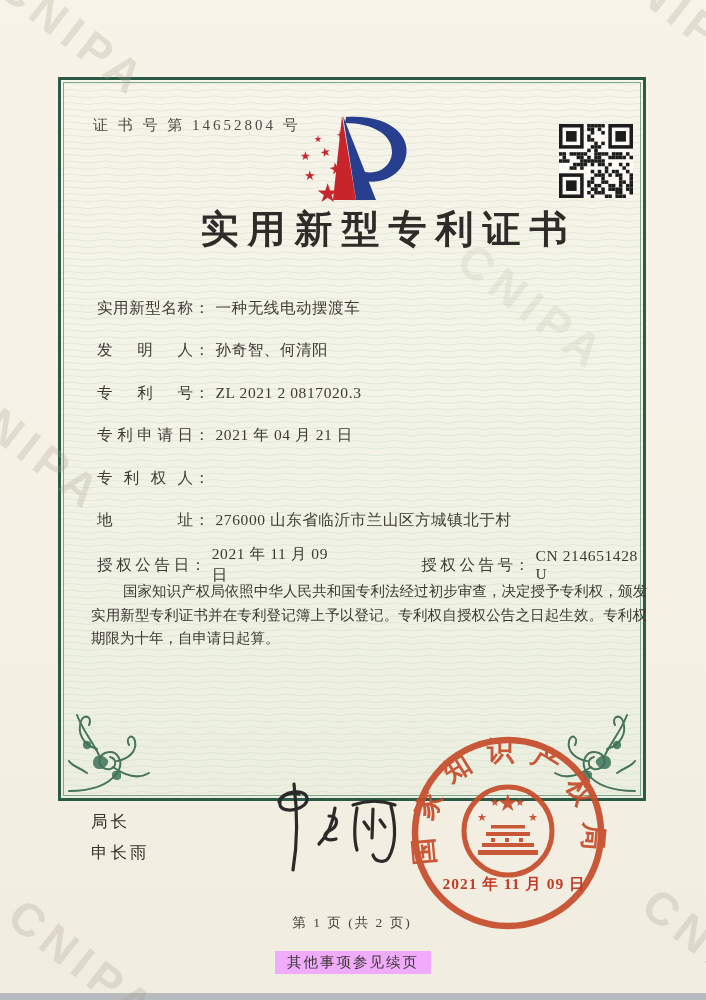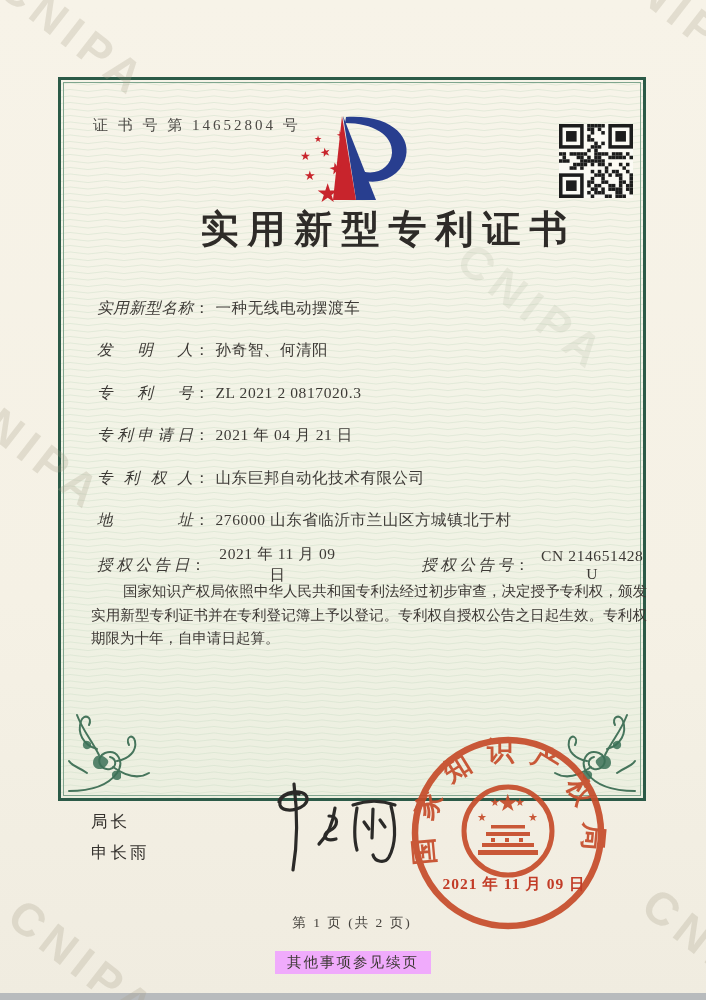--- a/index.html
+++ b/index.html
@@ -30,23 +30,23 @@
     position:absolute;left:32px;top:36px;font-size:15px;letter-spacing:3px;color:#4c4a46;
   }
   .logo{position:absolute;left:235px;top:30px;}
   .qr{position:absolute;left:498px;top:44px;}
   .title{
     position:absolute;left:0;top:124px;width:100%;text-align:center;
     font-size:38px;font-weight:700;letter-spacing:9px;color:#2e2b28;text-indent:9px;padding-left:32px;
   }
   .fields{position:absolute;left:36px;top:207px;width:540px;}
   .f-row{height:42.5px;display:flex;align-items:center;font-size:15.5px;color:#3d3a36;}
-  .f-label{width:96px;text-align:justify;text-align-last:justify;letter-spacing:0;font-style:italic;}
+  .f-label{width:96px;text-align:justify;text-align-last:justify;letter-spacing:0;}
   .f-colon{margin:0 6px 0 1px;}
-  .f-value{letter-spacing:0.6px;text-align:center;}
+  .f-value{letter-spacing:0.6px;}
   .grant-row{position:absolute;left:36px;top:464px;width:552px;display:flex;font-size:15.5px;color:#3d3a36;height:42px;align-items:center;}
   .grant-right{margin-left:78px;display:flex;align-items:center;}
   .paras{
     position:absolute;left:30px;top:500px;width:556px;
     font-size:14.5px;line-height:23.5px;color:#3c3834;text-align:justify;
   }
   .paras p{margin:0 0 3px 0;text-indent:2.2em;}
   .signer{position:absolute;left:30px;top:726px;font-size:16.5px;letter-spacing:3px;color:#35322e;line-height:31px;}
   .signature{position:absolute;left:188px;top:698px;}
   .seal{position:absolute;left:347px;top:653px;opacity:0.92;}
@@ -419,21 +419,20 @@
           <span class="f-value">ZL 2021 2 0817020.3</span>
         </div>
       <div class="f-row">
           <span class="f-label">专利申请日</span>
           <span class="f-colon">：</span>
           <span class="f-value">2021 年 04 月 21 日</span>
         </div>
       <div class="f-row">
           <span class="f-label">专利权人</span>
           <span class="f-colon">：</span>
-          <span class="f-value">山东巨邦自动化技术有限公司</span>
         </div>
       <div class="f-row">
           <span class="f-label">地址</span>
           <span class="f-colon">：</span>
           <span class="f-value">276000 山东省临沂市兰山区方城镇北于村</span>
         </div>
     </div>
 
     <div class="grant-row">
       <span class="f-label">授权公告日</span>

